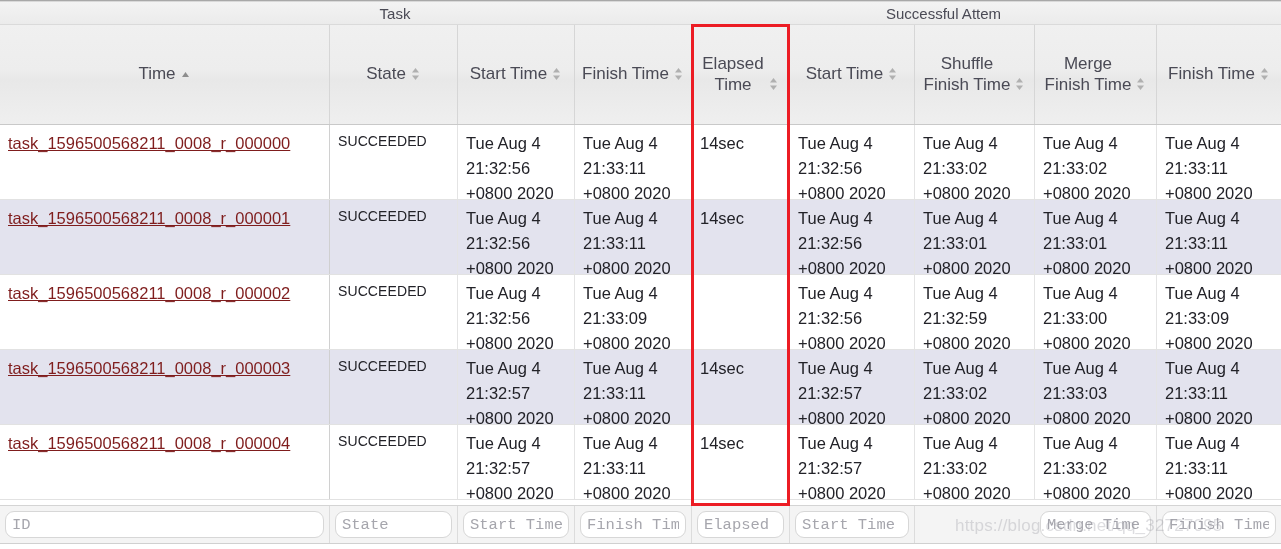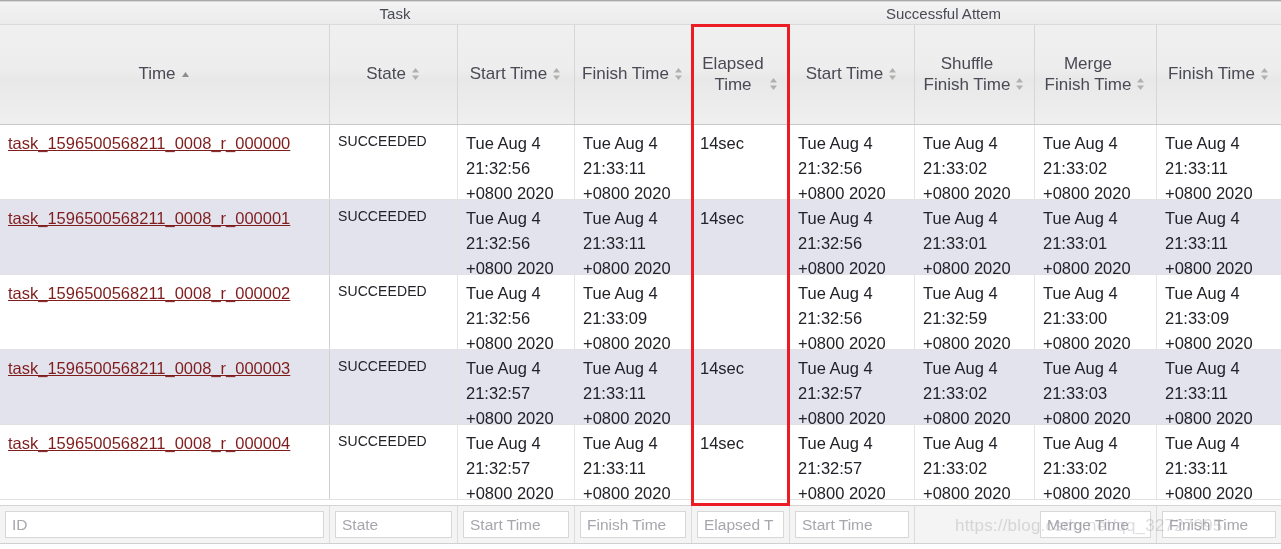--- a/index.html
+++ b/index.html
@@ -185,23 +185,23 @@
     display: flex;
     align-items: center;
     padding: 0 5px;
   }
   .filter-cell:last-child { border-right: none; }
   .filter-input {
     width: 100%;
     height: 27px;
     box-sizing: border-box;
     border: 1px solid #d7d7d7;
-    border-radius: 0;
+    border-radius: 9px;
     background: #ffffff;
-    font-family: Liberation Sans, sans-serif;
+    font-family: Liberation Mono, monospace;
     font-size: 15.5px;
     color: #000000;
     padding: 0 6px;
     outline: none;
   }
   .filter-input::placeholder { color: #a6a6ad; opacity: 1; }
 
   .bottom-rule {
     position: absolute;
     top: 543px; left: 0;

